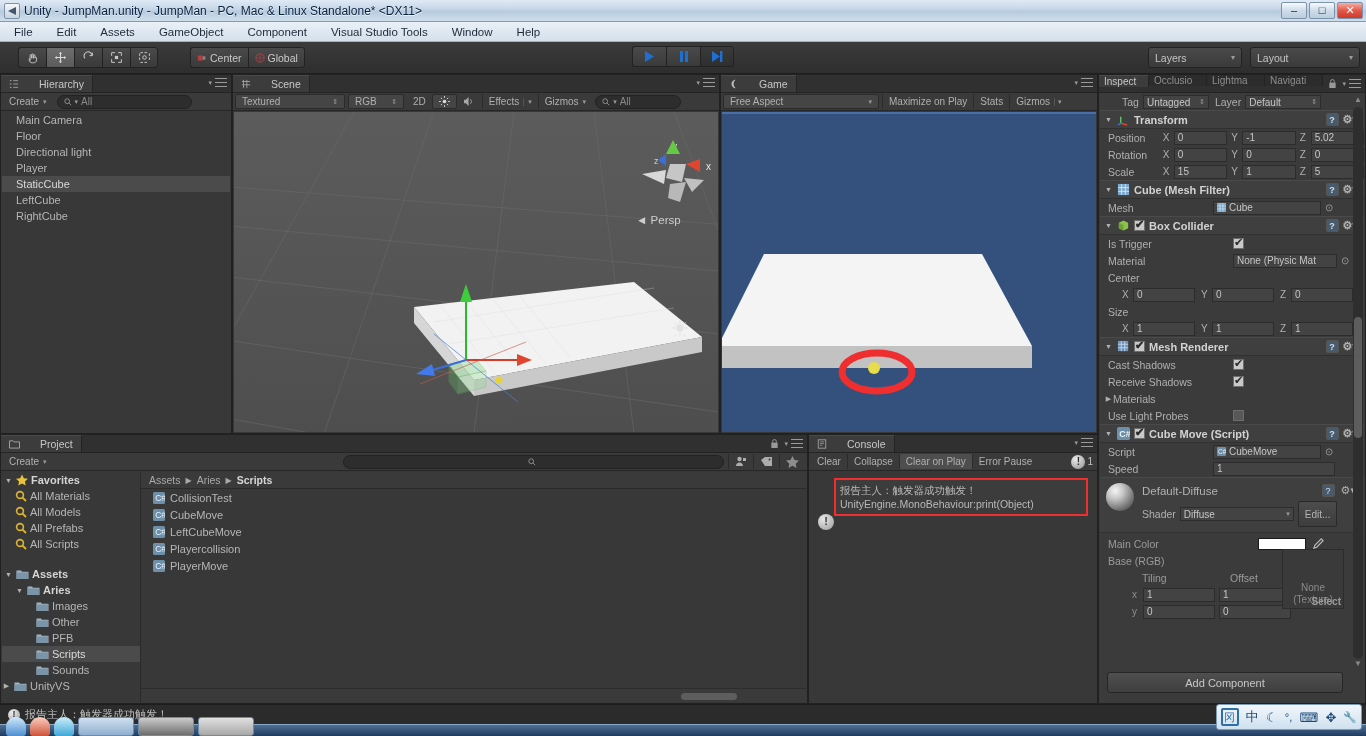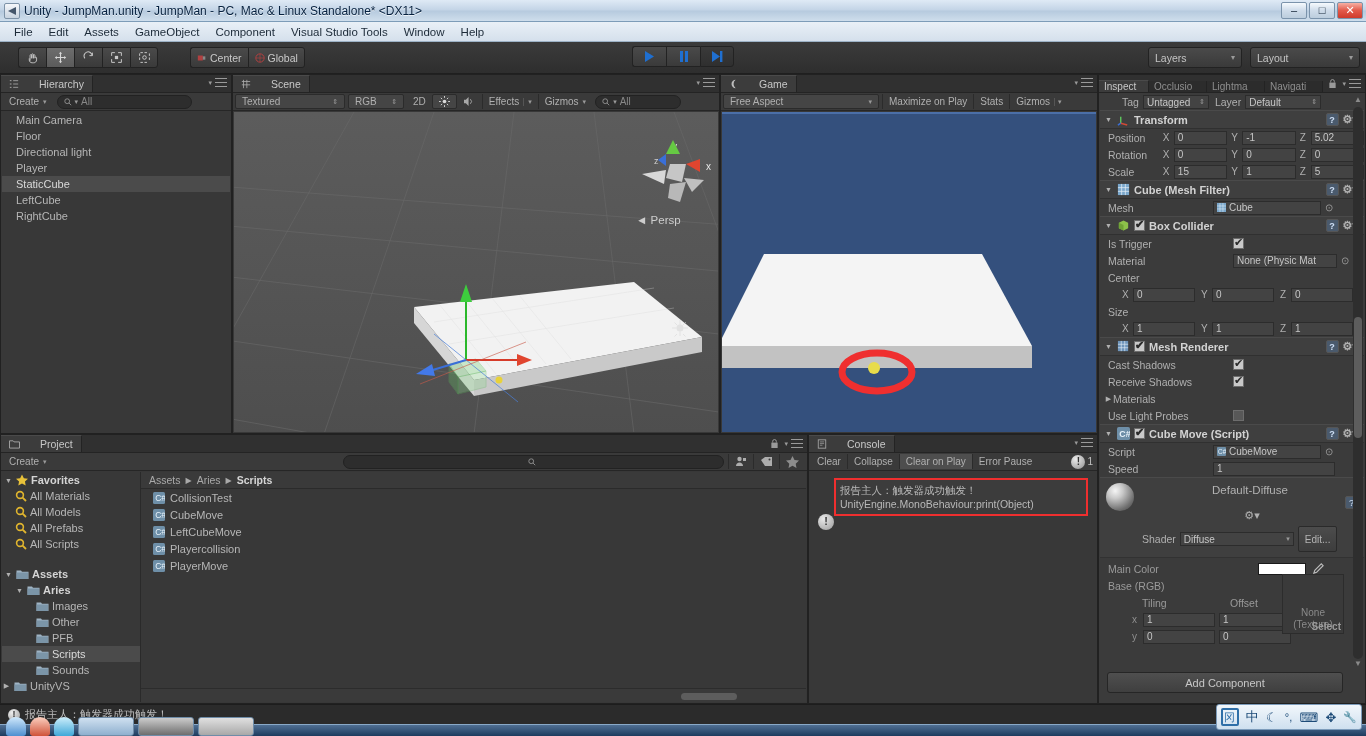--- a/index.html
+++ b/index.html
@@ -42,21 +42,21 @@
     background: linear-gradient(#f6fafd,#cfdcea 50%, #bccddd);
     color:#123; font-size:11px; line-height:15px; text-align:center;
   }
   .win-btn.close { background: linear-gradient(#f7b0a4,#e2594a 50%, #cf3a2b); color:#fff; }
 
   
   .menubar {
     position: absolute; left:0; top:22px; width:1366px; height:20px;
     background: linear-gradient(#e9f0f7,#d5e0ec);
     border-bottom:1px solid #9db2c6;
-    display:flex; align-items:center; padding-left:6px; gap:0;
+    display:flex; align-items:center; padding-left:6px; gap:8px;
   }
   .menubar .mi {
     font-size: 11.5px; color:#1c2a38; padding: 2px 8px; white-space: nowrap;
   }
 
   
   .toolbar {
     position:absolute; left:0; top:42px; width:1366px; height:32px;
     background: linear-gradient(#3b3b3b,#2e2e2e);
     border-bottom:1px solid #1f1f1f;
@@ -161,21 +161,21 @@
     color:#333;font-size:10px;font-weight:bold;text-align:center;line-height:13px;
   }
 
   
   #game { left:720px; top:74px; width:378px; height:360px; }
   .game-viewport { position:absolute; left:1px; top:37px; right:1px; bottom:1px; overflow:hidden;
     background:#34507d; border-top:2px solid #4b6fa8; }
 
   
   #inspector { left:1098px; top:74px; width:268px; height:630px; background:#3b3b3b; }
-  .insp-tabs { height:18px; background:#303030; display:flex; align-items:flex-end; position:relative; border-bottom:1px solid #242424;}
+  .insp-tabs { height:18px; background:#303030; display:flex; align-items:flex-start; position:relative; border-bottom:1px solid #242424;}
   .insp-tabs .ptab { padding:0 5px; font-size:10px; overflow:hidden; }
   .insp-scroll { position:absolute; left:1px; top:19px; right:1px; bottom:40px; overflow:hidden; }
   .ir { display:flex; align-items:center; height:17px; padding-left:8px; font-size:10.5px; color:#b3b3b3; gap:0; }
   .lbl { color:#b0b0b0; }
   .field {
     background:#434343; border:1px solid #2c2c2c; height:14px; color:#c6c6c6;
     font-size:10px; display:flex; align-items:center; padding:0 3px; min-width:0;
   }
   .axis { width:11px; text-align:left; color:#b0b0b0; font-size:10px; flex:none;}
   .comp-header {
@@ -1076,21 +1076,21 @@
       <div class="ir">
         <span class="lbl" style="width:105px">Speed</span>
         <div class="field" style="width:122px">
             <span>1</span>
           </div>
       </div>
 
       <div style="border-top:1px solid #4a4a4a; background:#3f3f3f; display:flex; align-items:flex-start; padding:5px 6px; gap:8px;">
         <span class="matball"></span>
         <div style="flex:1; padding-top:1px;">
-          <div style="display:flex; align-items:center;flex-direction:column;">
+          <div style="display:flex; align-items:center;">
             <span style="font-size:11.5px;color:#b2b2b2">Default-Diffuse</span>
             <span class="qmark" style="margin-left:auto">?</span>
             <span class="gear" style="margin-left:6px;margin-right:2px">⚙▾</span>
           </div>
           <div style="display:flex; align-items:center; margin-top:4px; gap:4px;">
             <span class="lbl" style="font-size:10.5px">Shader</span>
             <div class="field" style="flex:1;max-width:114px">
               <span>Diffuse</span>
               <span class="mini-caret" style="margin-left:auto">▾</span>
             </div>

